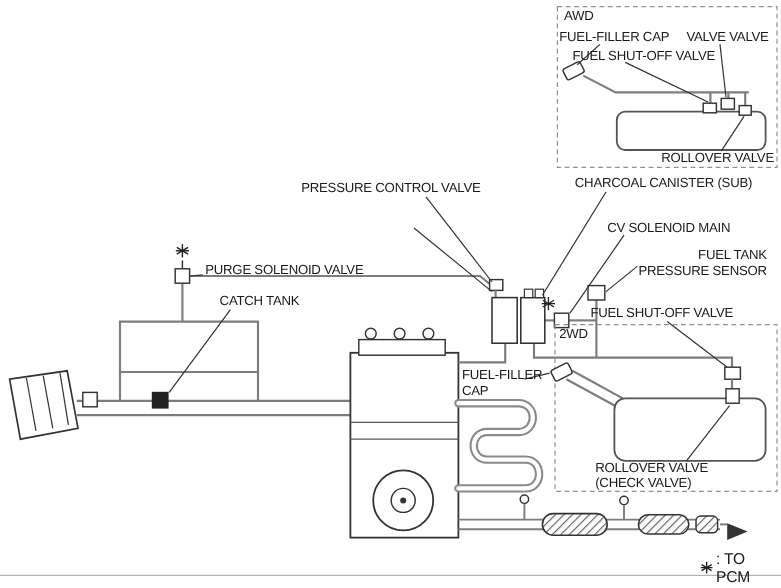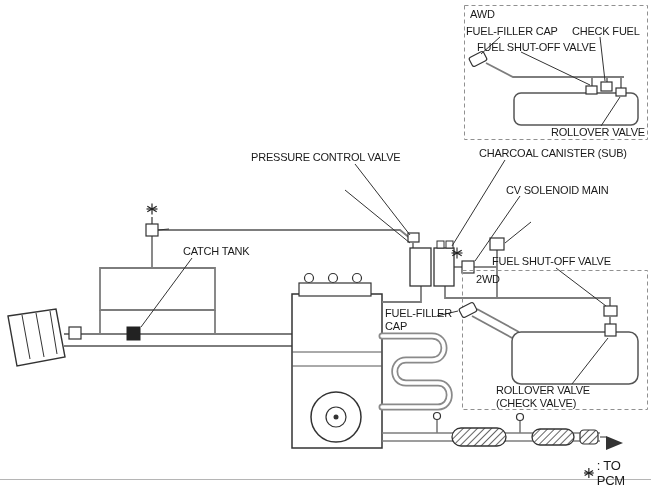--- a/index.html
+++ b/index.html
@@ -173,29 +173,32 @@
       <path d="M556,268 L606,306"></path>
       <path d="M572,384 L608,338"></path>
       <path d="M437,316 L458,311"></path>
       <path d="M192,258 L141,327"></path>
       <path d="M169,229 L158,230"></path>
     </g>
   </svg>
 
   <div class="lbl" style="left:470px;top:8px">AWD</div>
   <div class="lbl" style="left:466px;top:25px">FUEL-FILLER CAP</div>
-  <div class="lbl" style="left:572px;top:25px">CHECK FUEL</div>
+  <div class="lbl" style="left:572px;top:25px">VALVE VALVE</div>
   <div class="lbl" style="left:477px;top:41px">FUEL SHUT-OFF VALVE</div>
   <div class="lbl" style="left:551px;top:126px">ROLLOVER VALVE</div>
 
   <div class="lbl" style="left:251px;top:151px">PRESSURE CONTROL VALVE</div>
   <div class="lbl" style="left:479px;top:147px">CHARCOAL CANISTER (SUB)</div>
   <div class="lbl" style="left:506px;top:184px">CV SOLENOID MAIN</div>
+  <div class="lbl" style="left:532px;top:207px">FUEL TANK
+PRESSURE SENSOR</div>
   <div class="lbl" style="left:492px;top:255px">FUEL SHUT-OFF VALVE</div>
-  <div class="lbl" style="left:476px;top:273px">2WD</div>
+  <div class="lbl" style="left:466px;top:273px">2WD</div>
+  <div class="lbl" style="left:171px;top:219px">PURGE SOLENOID VALVE</div>
   <div class="lbl" style="left:183px;top:245px">CATCH TANK</div>
   <div class="lbl center" style="left:385px;top:307px;width:72px">FUEL-FILLER
 CAP</div>
   <div class="lbl center" style="left:496px;top:384px;width:100px">ROLLOVER VALVE
 (CHECK VALVE)</div>
 
   <div class="legend" style="left:583px;top:458px">
     <svg width="12" height="12" viewBox="-6 -6 12 12">
       <g stroke="#222" stroke-width="1.2">
         <line x1="0" y1="-5" x2="0" y2="5"></line>

